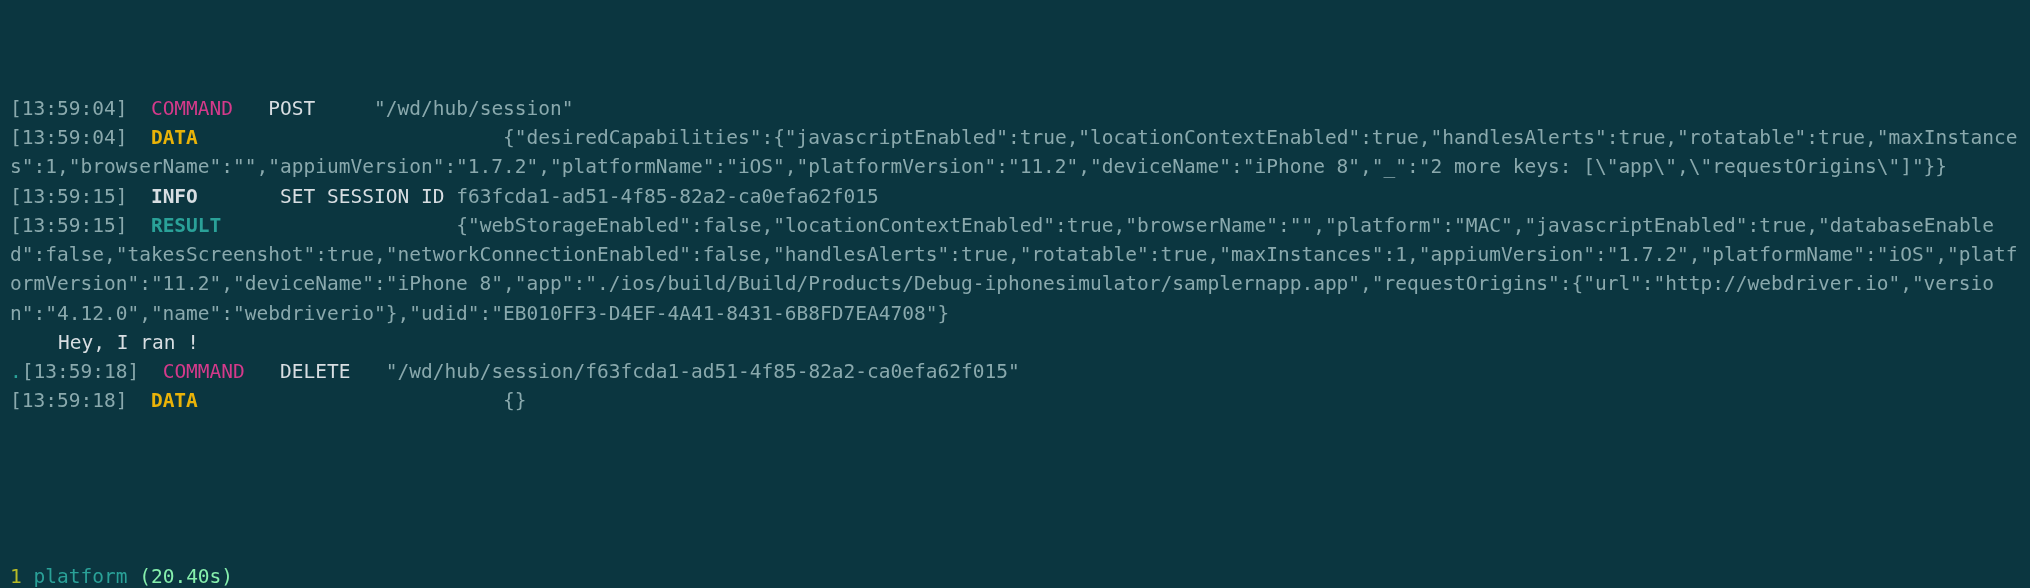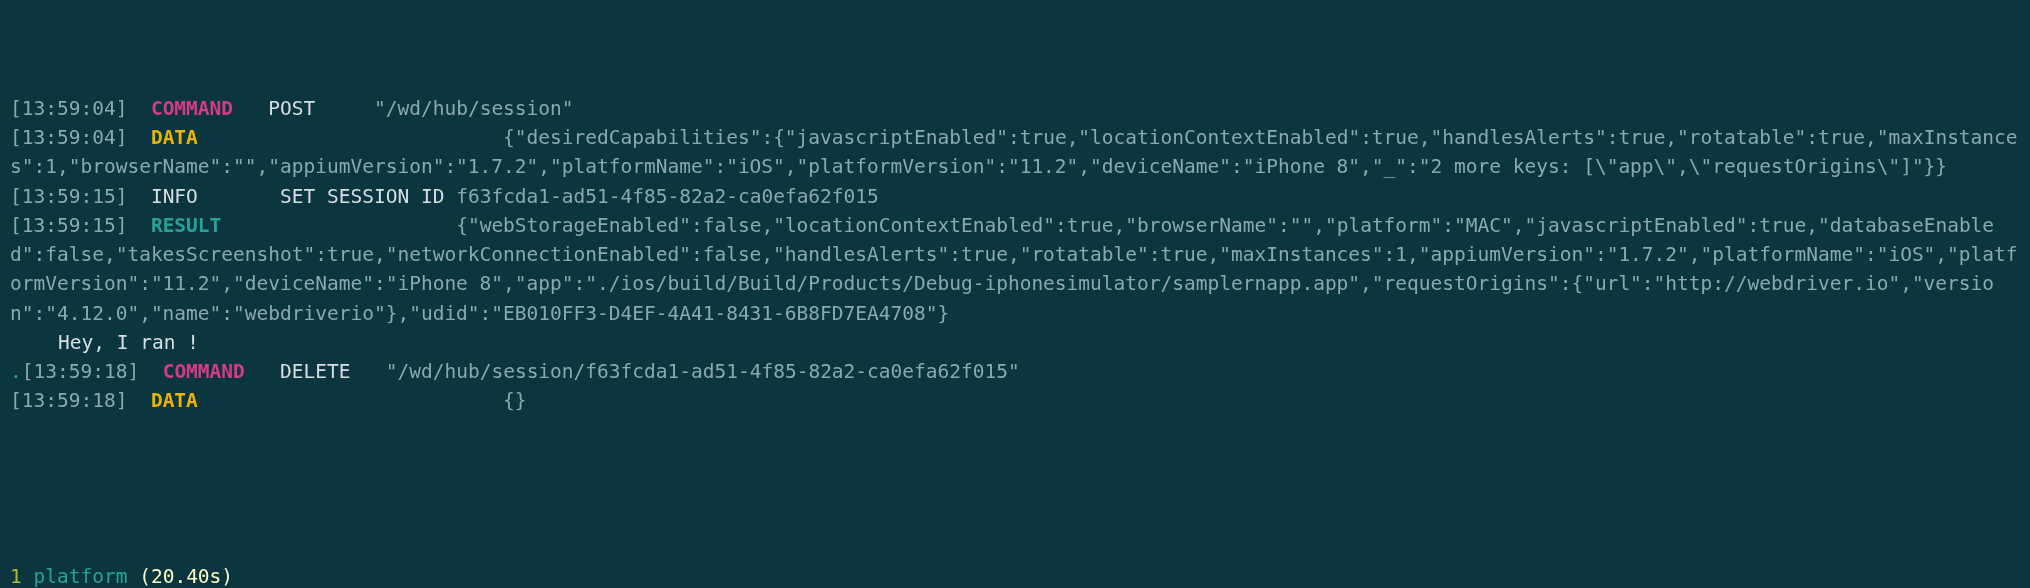--- a/index.html
+++ b/index.html
@@ -8,31 +8,31 @@
       color: #8aa9ad;
       font-family: "Menlo", "Monaco", "Consolas", monospace;
       font-size: 19.5px;
       line-height: 1.5;
       padding: 6px 10px;
       white-space: pre-wrap;
       word-break: break-all;
       width: 2030px;
     }
     .timestamp { color: #8aa9ad; }
-    .label-command { color: #d53a8b; font-weight: bold; }
+    .label-command { color: #d53a8b; font-weight: normal; }
     .label-data    { color: #eab308; font-weight: bold; }
-    .label-info    { color: #d8dee2; font-weight: normal; }
+    .label-info    { color: #d8dee2; font-weight: bold; }
     .label-result  { color: #2aa198; font-weight: bold; }
     .verb          { color: #d8dee2; font-weight: normal; }
     .payload       { color: #8aa9ad; }
     .plain         { color: #d8dee2; margin-left: 48px; }
     .dot           { color: #2aa198; }
     .pass-count    { color: #b8bb26; }
     .pass-word     { color: #2aa198; }
-    .pass-time     { color: #fef9c3; }
+    .pass-time     { color: #86efac; }
   </style>
 </head>
 <body>
 
 
 <div id="log"><div><span class="timestamp">[13:59:04]</span>  <span class="label-command">COMMAND</span>   <span class="verb">POST</span>     <span class="payload">"/wd/hub/session"</span></div><div><span class="timestamp">[13:59:04]</span>  <span class="label-data">DATA</span>                          <span class="payload">{"desiredCapabilities":{"javascriptEnabled":true,"locationContextEnabled":true,"handlesAlerts":true,"rotatable":true,"maxInstances":1,"browserName":"","appiumVersion":"1.7.2","platformName":"iOS","platformVersion":"11.2","deviceName":"iPhone 8","_":"2 more keys: [\"app\",\"requestOrigins\"]"}}</span></div><div><span class="timestamp">[13:59:15]</span>  <span class="label-info">INFO</span>       <span class="verb">SET SESSION ID</span> <span class="payload">f63fcda1-ad51-4f85-82a2-ca0efa62f015</span></div><div><span class="timestamp">[13:59:15]</span>  <span class="label-result">RESULT</span>                    <span class="payload">{"webStorageEnabled":false,"locationContextEnabled":true,"browserName":"","platform":"MAC","javascriptEnabled":true,"databaseEnabled":false,"takesScreenshot":true,"networkConnectionEnabled":false,"handlesAlerts":true,"rotatable":true,"maxInstances":1,"appiumVersion":"1.7.2","platformName":"iOS","platformVersion":"11.2","deviceName":"iPhone 8","app":"./ios/build/Build/Products/Debug-iphonesimulator/samplernapp.app","requestOrigins":{"url":"http://webdriver.io","version":"4.12.0","name":"webdriverio"},"udid":"EB010FF3-D4EF-4A41-8431-6B8FD7EA4708"}</span></div><div><span class="plain">Hey, I ran !</span></div><div><span class="dot">.</span><span class="timestamp">[13:59:18]</span>  <span class="label-command">COMMAND</span>   <span class="verb">DELETE</span>   <span class="payload">"/wd/hub/session/f63fcda1-ad51-4f85-82a2-ca0efa62f015"</span></div><div><span class="timestamp">[13:59:18]</span>  <span class="label-data">DATA</span>                          <span class="payload">{}</span></div></div>
 <div>&nbsp;</div>
 <div>&nbsp;</div>
 <div><span class="pass-count">1</span> <span class="pass-word">platform</span> <span class="pass-time">(20.40s)</span></div>
 

